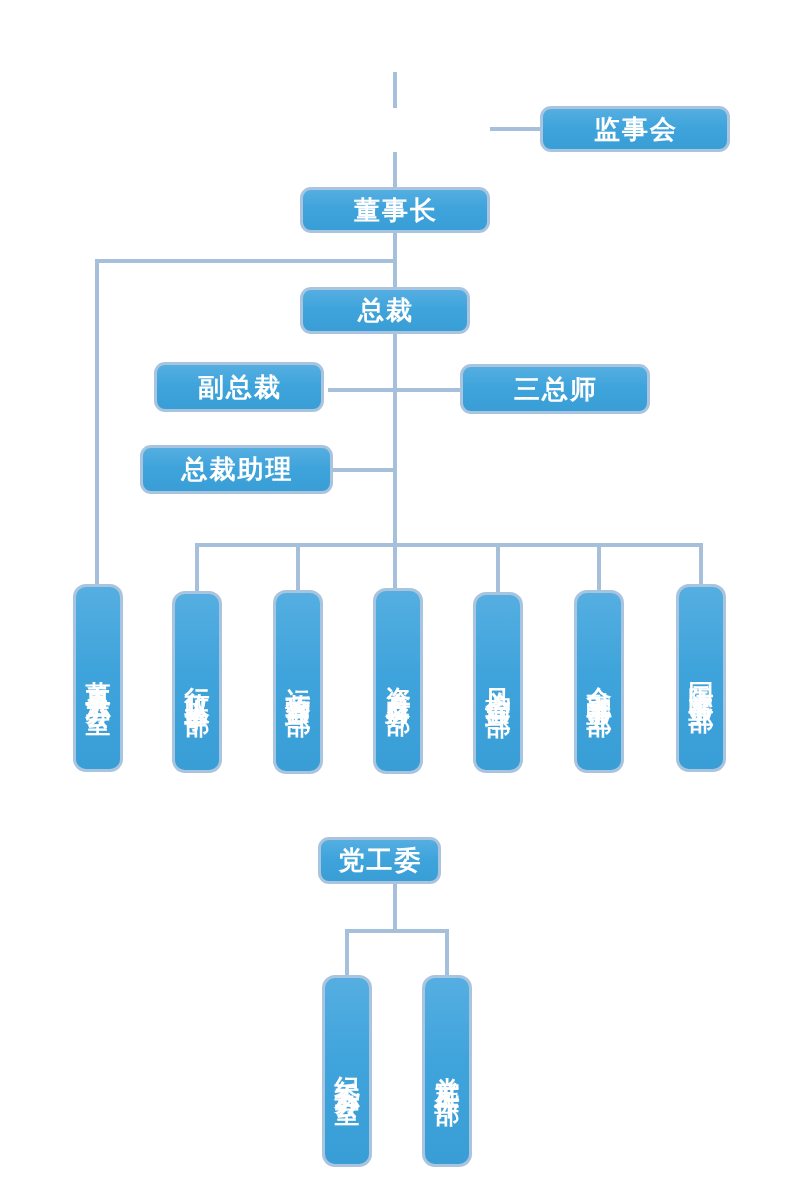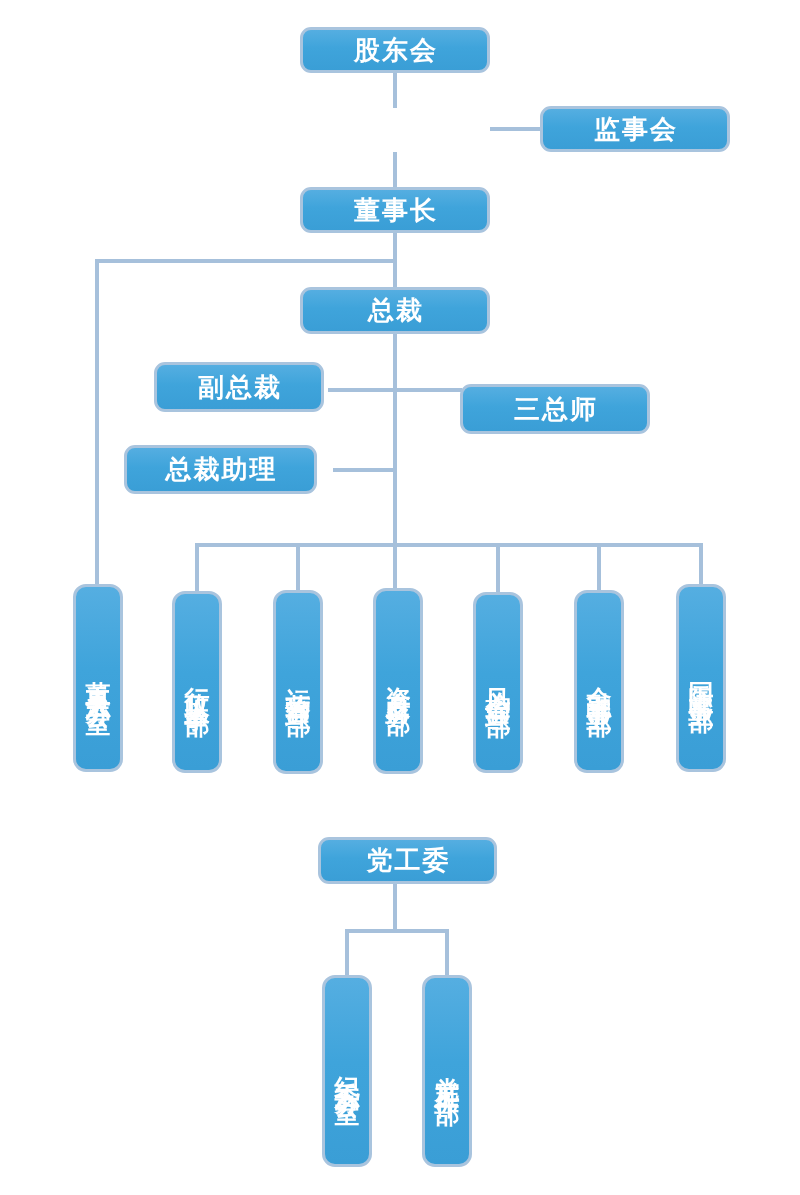--- a/index.html
+++ b/index.html
@@ -42,42 +42,39 @@
   <div class="line" style="left:195px;top:543px;width:4px;height:50px"></div>
   <div class="line" style="left:296px;top:543px;width:4px;height:50px"></div>
   <div class="line" style="left:496px;top:543px;width:4px;height:52px"></div>
   <div class="line" style="left:597px;top:543px;width:4px;height:50px"></div>
   <div class="line" style="left:699px;top:543px;width:4px;height:44px"></div>
   <div class="line" style="left:393px;top:883px;width:4px;height:50px"></div>
   <div class="line" style="left:345px;top:929px;width:104px;height:4px"></div>
   <div class="line" style="left:345px;top:929px;width:4px;height:48px"></div>
   <div class="line" style="left:445px;top:929px;width:4px;height:48px"></div>
 
-  <div class="node h" style="left:300px;top:27px;width:190px;height:46px">
-    <span class="lbl">股东会</span>
-  </div>
   <div class="node h" style="left:300px;top:187px;width:190px;height:46px">
     <span class="lbl">董事长</span>
   </div>
   <div class="node h" style="left:540px;top:106px;width:190px;height:46px">
     <span class="lbl">监事会</span>
   </div>
-  <div class="node h" style="left:300px;top:287px;width:190px;height:47px">
+  <div class="node h" style="left:300px;top:287px;width:170px;height:47px">
     <span class="lbl">总裁</span>
   </div>
   <div class="node h" style="left:154px;top:362px;width:170px;height:50px">
     <span class="lbl">副总裁</span>
   </div>
-  <div class="node h" style="left:460px;top:384px;width:190px;height:50px">
+  <div class="node h" style="left:460px;top:364px;width:190px;height:50px">
     <span class="lbl">三总师</span>
   </div>
-  <div class="node h" style="left:124px;top:445px;width:193px;height:49px">
+  <div class="node h" style="left:140px;top:445px;width:193px;height:49px">
     <span class="lbl">总裁助理</span>
   </div>
-  <div class="node h" style="left:318px;top:837px;width:179px;height:47px">
+  <div class="node h" style="left:318px;top:837px;width:123px;height:47px">
     <span class="lbl">党工委</span>
   </div>
 
   <div class="node v" style="left:73px;top:584px;width:50px;height:188px">
     <span class="lbl">董事会办公室</span>
   </div>
   <div class="node v" style="left:172px;top:591px;width:50px;height:182px">
     <span class="lbl">行政人事部</span>
   </div>
   <div class="node v" style="left:273px;top:590px;width:50px;height:184px">

